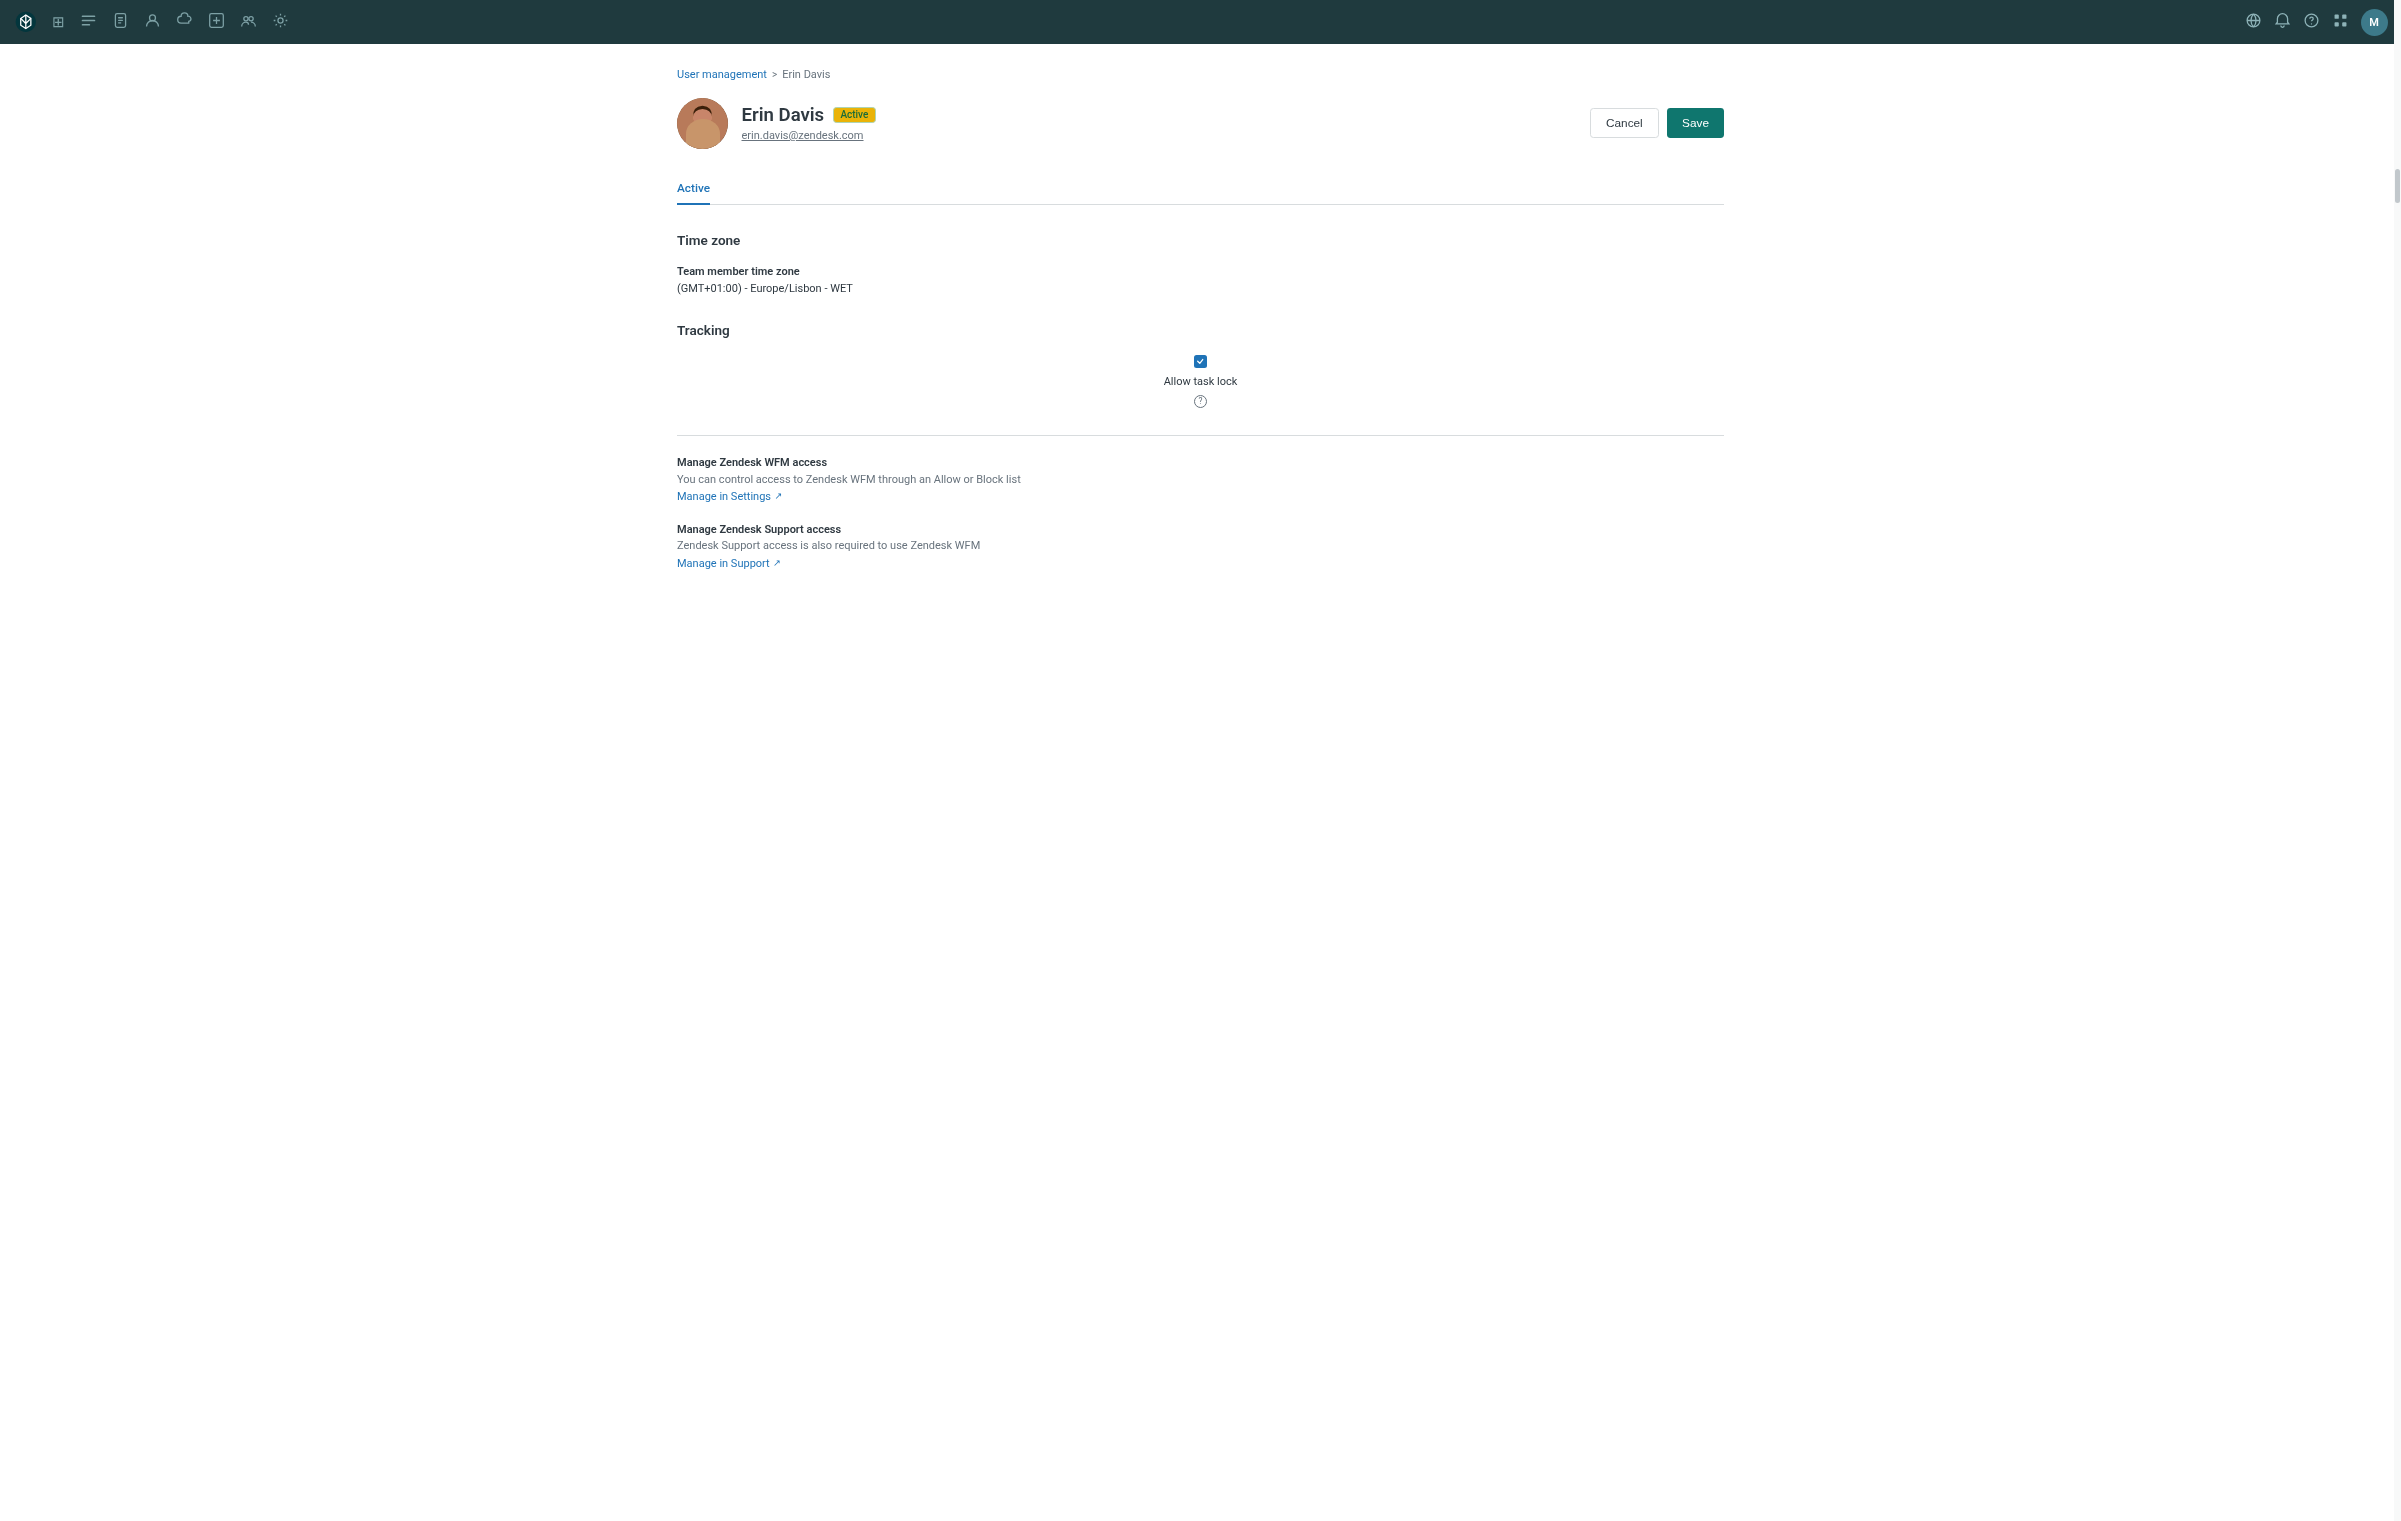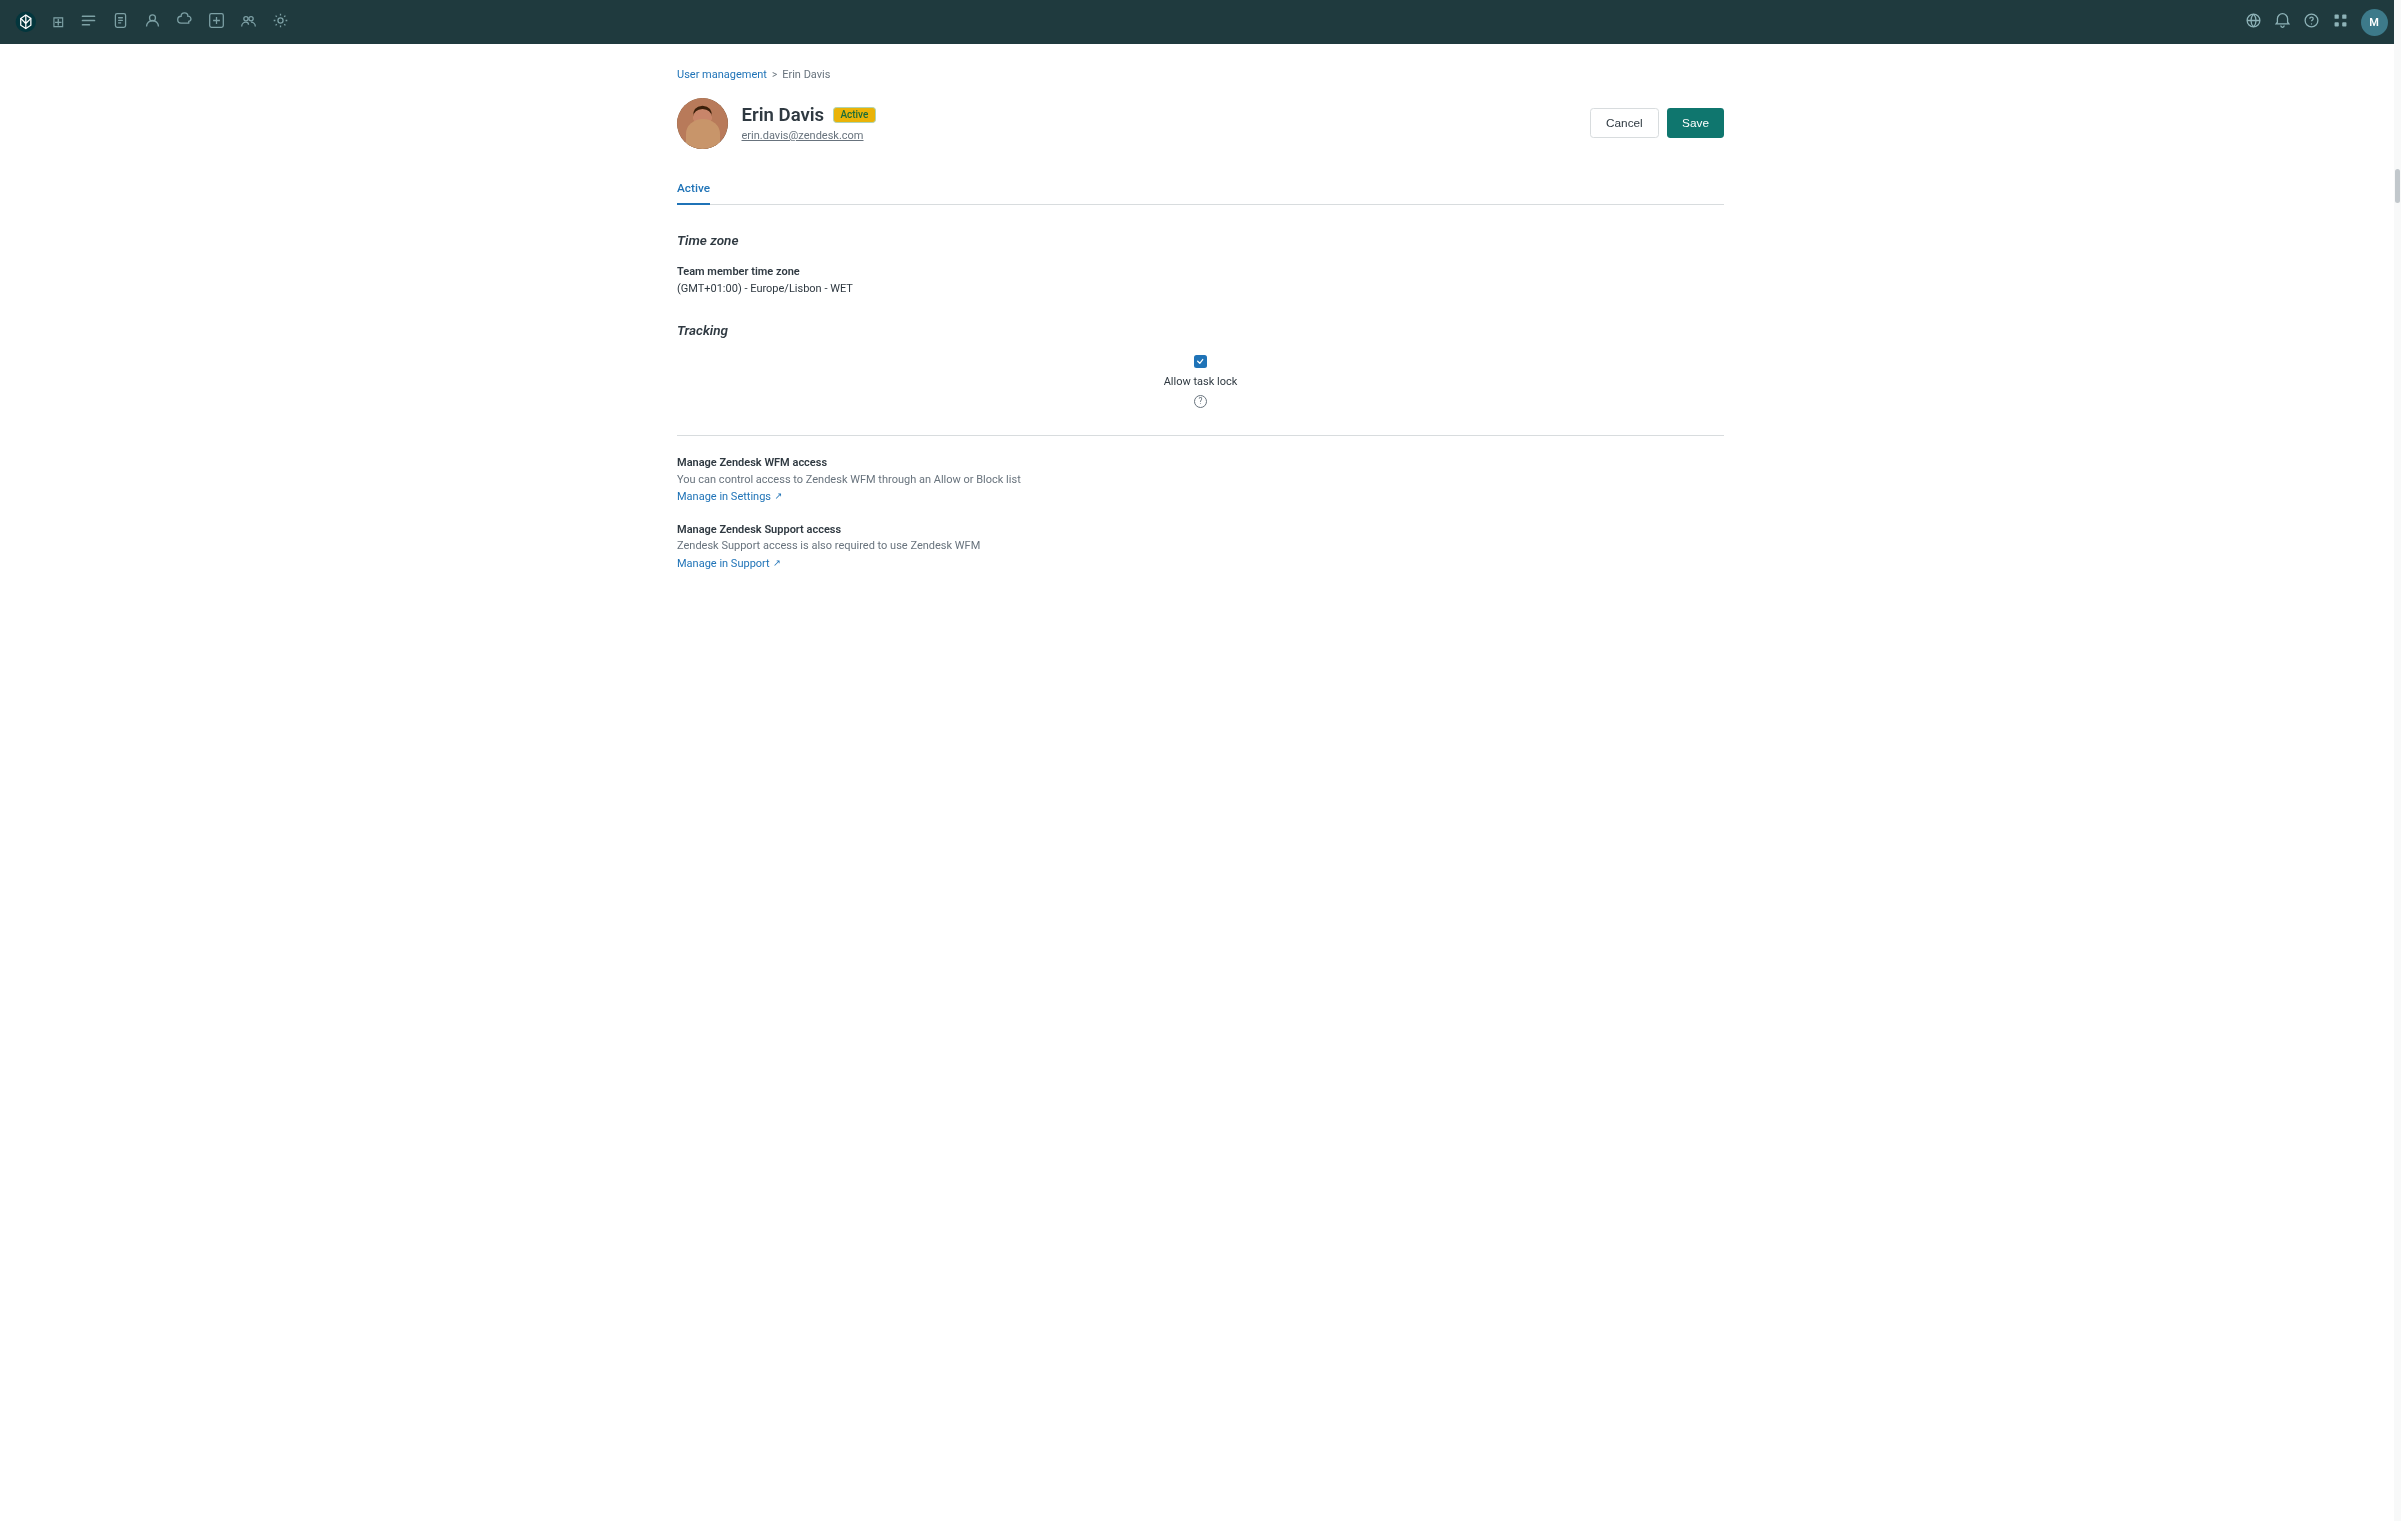--- a/index.html
+++ b/index.html
@@ -86,21 +86,21 @@
 
     
     .tabs { display: flex; border-bottom: 0.8px solid #d8dcde; margin-bottom: 27px; }
     .tab {
       padding: 8.4px 0; margin-right: 20px; font-size: 11.8px; cursor: pointer;
       color: #68737d; border-bottom: 2.5px solid transparent; margin-bottom: -0.8px;
     }
     .tab.active { color: #1f73b7; border-bottom: 2.5px solid #1f73b7; font-weight: 500; }
 
     
-    .section-title { font-size: 13.5px; font-weight: 600; color: #2f3941; margin-bottom: 17px; font-style: italic; }
+    .section-title { font-size: 13.5px; font-weight: 600; color: #2f3941; margin-bottom: 17px; }
     .section { margin-bottom: 27px; }
     .divider { border: none; border-top: 0.8px solid #d8dcde; margin: 20px 0; }
 
     .field-label { font-size: 11px; font-weight: 600; color: #2f3941; margin-bottom: 3.4px; }
     .field-value { font-size: 11px; color: #2f3941; }
 
     
     .checkbox-row { display: flex; align-items: center; gap: 6.8px; flex-direction: column; }
     .checkbox-custom {
       width: 13.5px; height: 13.5px; background: #1f73b7; border-radius: 2.5px;

